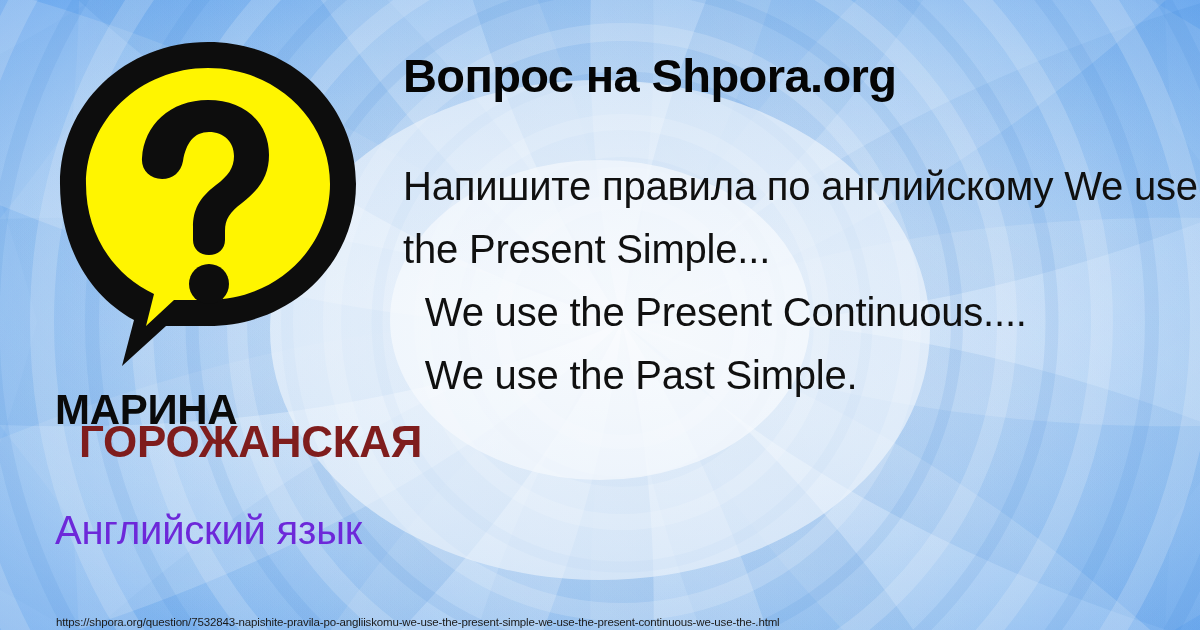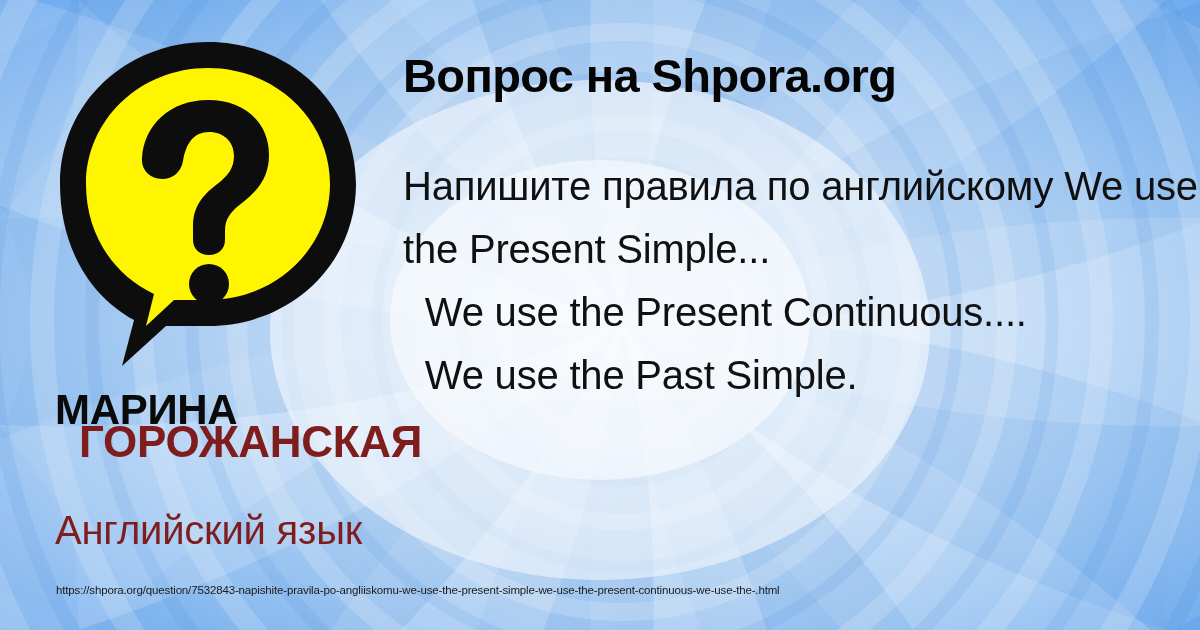--- a/index.html
+++ b/index.html
@@ -64,21 +64,21 @@
     white-space: nowrap;
     margin-left: 24px;
   }
 
   .subject-label {
     position: absolute;
     left: 55px;
     top: 508px;
     font-size: 40px;
     font-weight: normal;
-    color: #7f1d1d;
+    color: #6d28d9;
     letter-spacing: -0.2px;
     white-space: nowrap;
   }
 
   
   .card-title {
     position: absolute;
     left: 403px;
     top: 48px;
     font-size: 47px;
@@ -99,21 +99,21 @@
     font-weight: normal;
     letter-spacing: -0.2px;
     white-space: pre-wrap;
     word-break: normal;
   }
 
   
   .footer-url {
     position: absolute;
     left: 48px;
-    top: 584px;
+    top: 616px;
     font-size: 11.5px;
     color: #1a1a1a;
     font-family: "Liberation Sans", "DejaVu Sans", sans-serif;
     letter-spacing: -0.15px;
     white-space: nowrap;
     padding-left: 8px;
   }
 </style>
 </head>
 <body>

